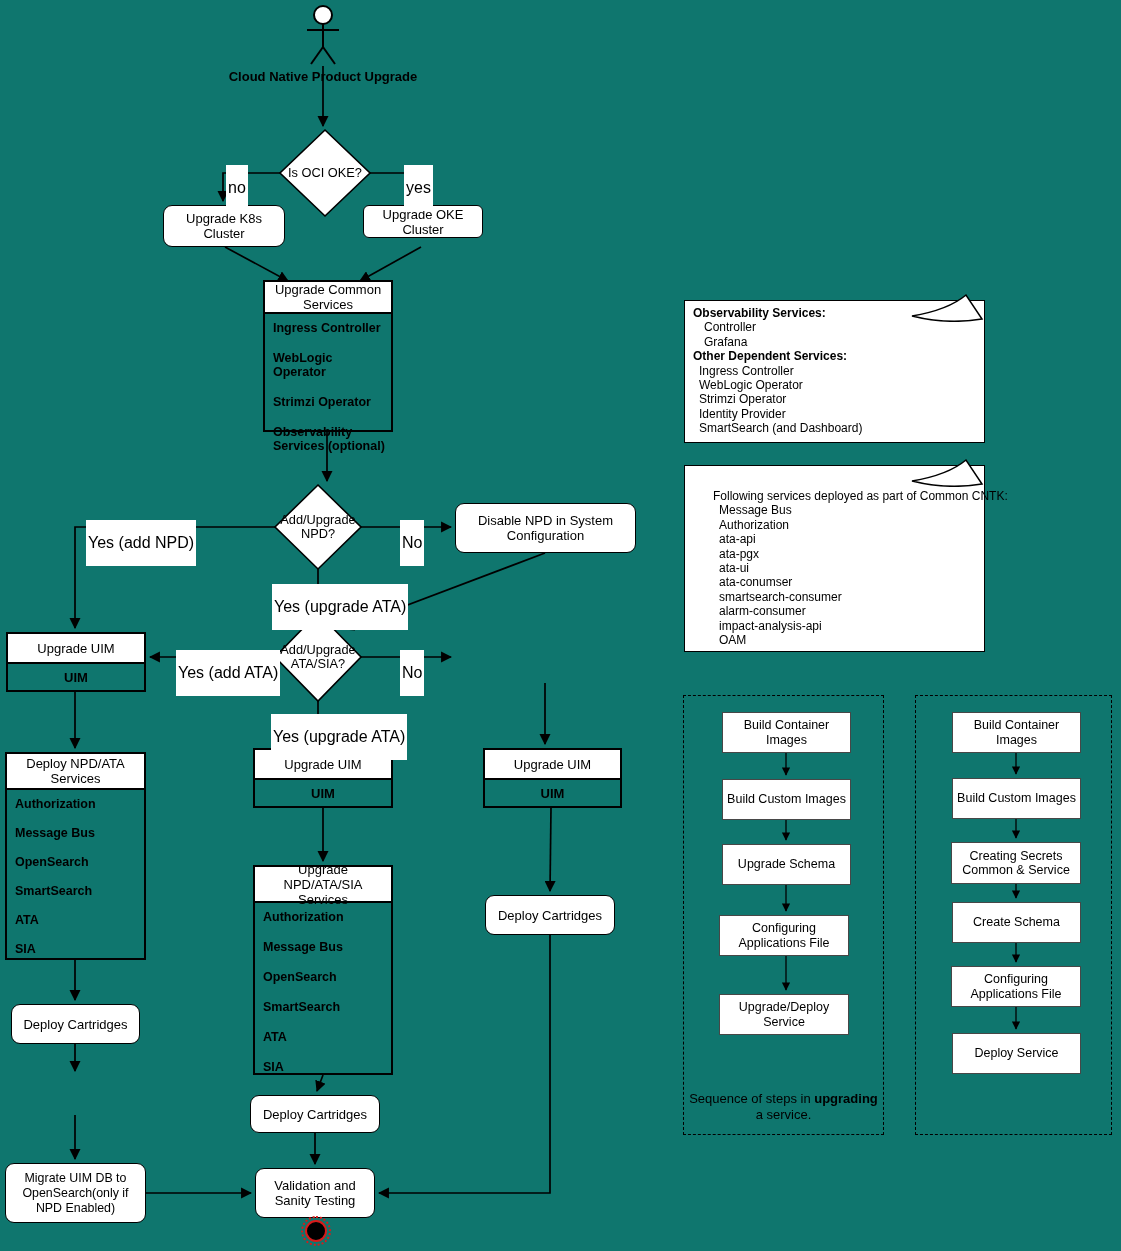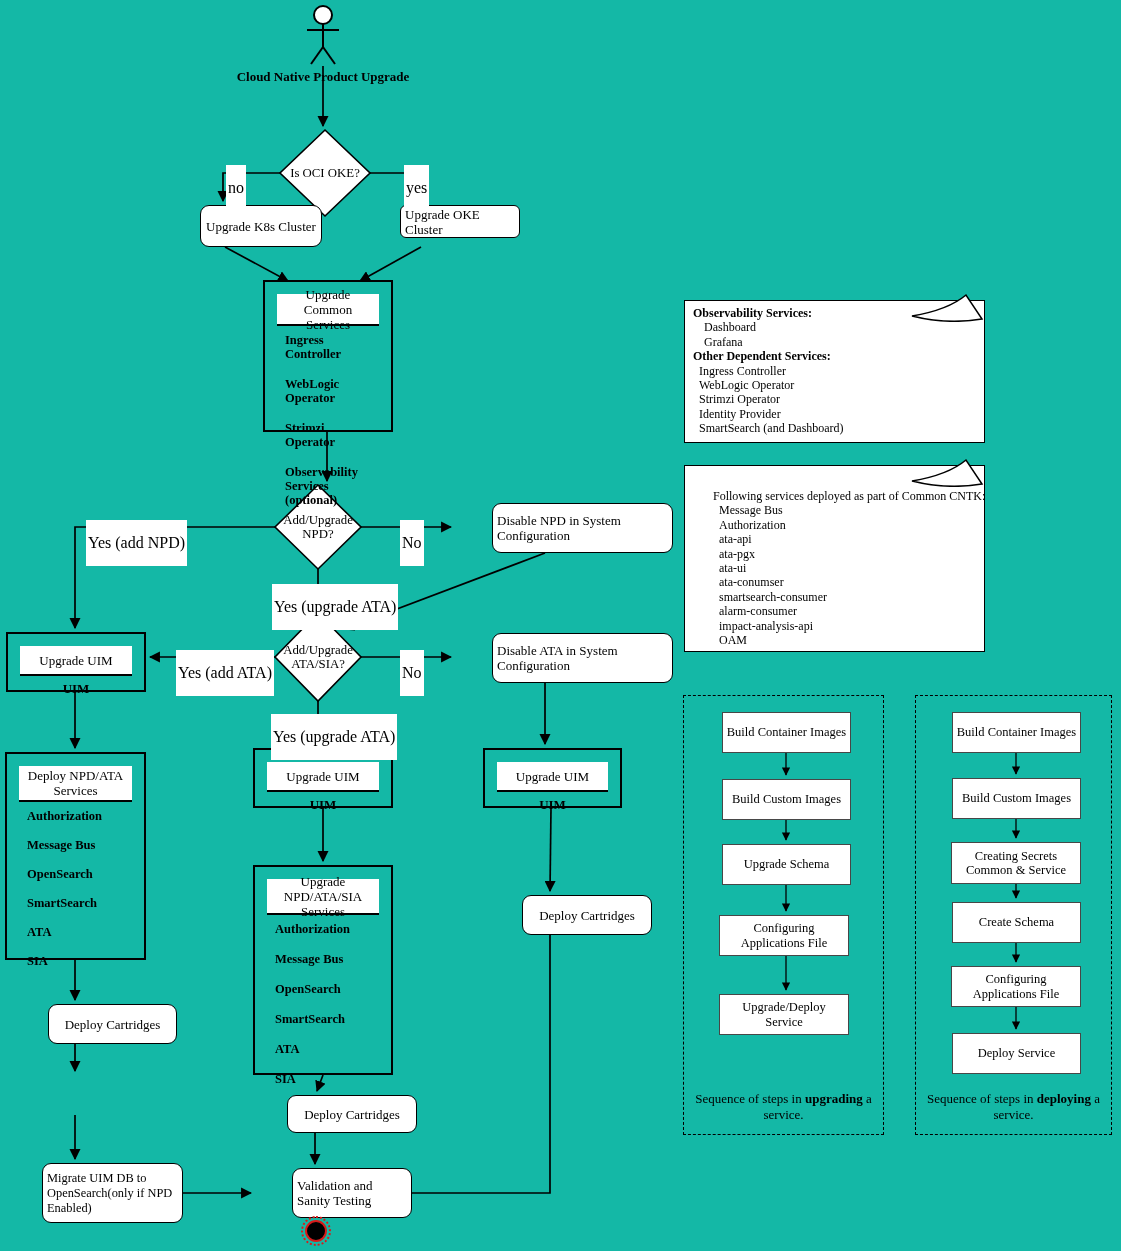--- a/index.html
+++ b/index.html
@@ -1,28 +1,28 @@
 <!DOCTYPE html>
 <html><head>
 <meta charset="utf-8">
 <style>
   html,body{margin:0;padding:0;}
   .canvas{
     position:relative;width:1121px;height:1251px;overflow:hidden;
-    background:#14b8a6;
-    font-family:Liberation Serif, serif;color:#000;
+    background:#0f766e;
+    font-family:Liberation Sans, sans-serif;color:#000;
   }
   svg.wires{position:absolute;left:0;top:0;z-index:1;}
   .wire{stroke:#000;stroke-width:1.7;fill:none;}
   .pwire{stroke:#000;stroke-width:1.3;fill:none;}
   .node{position:absolute;z-index:2;box-sizing:border-box;background:#fff;border:1.5px solid #000;
-        display:flex;align-items:center;justify-content:center;
-        font-size:13px;line-height:15px;padding:2px 4px;margin-left:37px;}
+        display:flex;align-items:center;justify-content:center;text-align:center;
+        font-size:13px;line-height:15px;padding:2px 4px;}
   .rounded{border-radius:9px;}
-  .sect{position:absolute;z-index:2;box-sizing:border-box;border:2px solid #000;background:transparent;padding:12px;display:block;}
+  .sect{position:absolute;z-index:2;box-sizing:border-box;border:2px solid #000;background:transparent;padding:0;display:block;}
   .sect .hdr{background:#fff;border-bottom:2px solid #000;display:flex;align-items:center;justify-content:center;
              text-align:center;font-size:13px;line-height:15px;padding:2px 4px;box-sizing:border-box;}
   .sect .body{padding:7px 6px 4px 8px;text-align:left;}
   .sect .item{font-weight:700;font-size:12.5px;line-height:14px;}
   .sect .ubody{display:flex;align-items:center;justify-content:center;font-weight:700;font-size:13px;}
   .dlabel{position:absolute;z-index:3;display:flex;align-items:center;justify-content:center;
           text-align:center;font-size:12.8px;line-height:14px;background:transparent;}
   .chip{position:absolute;z-index:4;background:#fff;padding:16px 2px;font-size:16px;line-height:14px;white-space:nowrap;}
   .actor-label{position:absolute;z-index:3;text-align:center;font-weight:700;font-size:13px;}
   .note{position:absolute;z-index:2;box-sizing:border-box;background:#fff;border:1.5px solid #000;
@@ -111,21 +111,20 @@
   <div class="chip" style="left:86px;top:520px;">Yes (add NPD)</div>
   <div class="chip" style="left:400px;top:520px;">No</div>
   <div class="chip" style="left:272px;top:584px;">Yes (upgrade ATA)</div>
   <div class="chip" style="left:176px;top:650px;">Yes (add ATA)</div>
   <div class="chip" style="left:400px;top:650px;">No</div>
   <div class="chip" style="left:271px;top:714px;">Yes (upgrade ATA)</div>
 
   <div class="node rounded" style="left:163px;top:205px;width:122px;height:42px;">Upgrade K8s Cluster</div>
   <div class="node rounded" style="left:363px;top:205px;width:120px;height:33px;border-radius:6px;">Upgrade OKE Cluster</div>
   <div class="node rounded" style="left:455px;top:503px;width:181px;height:50px;">Disable NPD in System Configuration</div>
-  <div class="node rounded" style="left:455px;top:633px;width:181px;height:50px;">Disable ATA in System Configuration</div>
   <div class="node rounded" style="left:11px;top:1004px;width:129px;height:40px;">Deploy Cartridges</div>
   <div class="node rounded" style="left:250px;top:1095px;width:130px;height:38px;">Deploy Cartridges</div>
   <div class="node rounded" style="left:485px;top:895px;width:130px;height:40px;">Deploy Cartridges</div>
   <div class="node rounded" style="left:5px;top:1163px;width:141px;height:60px;font-size:12.4px;">Migrate UIM DB to OpenSearch(only if NPD Enabled)</div>
   <div class="node rounded" style="left:255px;top:1168px;width:120px;height:50px;">Validation and Sanity Testing</div>
 
   <div class="sect" style="left:263px;top:280px;width:130px;height:152px;">
     <div class="hdr" style="height:32px;">Upgrade Common Services</div>
     <div class="body">
       <div class="item" style="margin-bottom:16px;">Ingress Controller</div>
@@ -170,21 +169,21 @@
       <div class="item" style="margin-bottom:16px;">ATA</div>
       <div class="item">SIA</div>
     </div>
   </div>
 
   <div class="note" style="left:684px;top:300px;width:301px;height:143px;">
     <svg class="fold" width="78" height="30">
       <path d="M4,24 C28,20 46,13 58,3 L74,27 C50,31 24,29 4,24 Z" fill="#fff" stroke="#000" stroke-width="1.5"></path>
     </svg>
     <div class="nline nbold">Observability Services:</div>
-    <div class="nline ind2">Dashboard</div>
+    <div class="nline ind2">Controller</div>
     <div class="nline ind2">Grafana</div>
     <div class="nline nbold">Other Dependent Services:</div>
     <div class="nline ind1">Ingress Controller</div>
     <div class="nline ind1">WebLogic Operator</div>
     <div class="nline ind1">Strimzi Operator</div>
     <div class="nline ind1">Identity Provider</div>
     <div class="nline ind1">SmartSearch (and Dashboard)</div>
   </div>
 
   <div class="note" style="left:684px;top:465px;width:301px;height:187px;padding-top:23px;padding-left:28px;">
@@ -212,17 +211,16 @@
   <div class="step" style="left:719px;top:994px;width:130px;height:41px;">Upgrade/Deploy Service</div>
   <div class="caption" style="left:688px;top:1091px;width:191px;"><span>Sequence of steps in </span><b>upgrading</b><span> a service.</span></div>
 
   <div class="panel" style="left:915px;top:695px;width:197px;height:440px;"></div>
   <div class="step" style="left:952px;top:712px;width:129px;height:41px;">Build Container Images</div>
   <div class="step" style="left:952px;top:778px;width:129px;height:41px;">Build Custom Images</div>
   <div class="step" style="left:951px;top:842px;width:130px;height:42px;">Creating Secrets Common &amp; Service</div>
   <div class="step" style="left:952px;top:902px;width:129px;height:41px;">Create Schema</div>
   <div class="step" style="left:951px;top:966px;width:130px;height:41px;">Configuring Applications File</div>
   <div class="step" style="left:952px;top:1033px;width:129px;height:41px;">Deploy Service</div>
-  <div class="caption" style="left:920px;top:1091px;width:187px;"><span>Sequence of steps in </span><b>deploying</b><span> a service.</span></div>
 
   <div class="end-node"></div>
 
 </div>
 
 </body></html>

